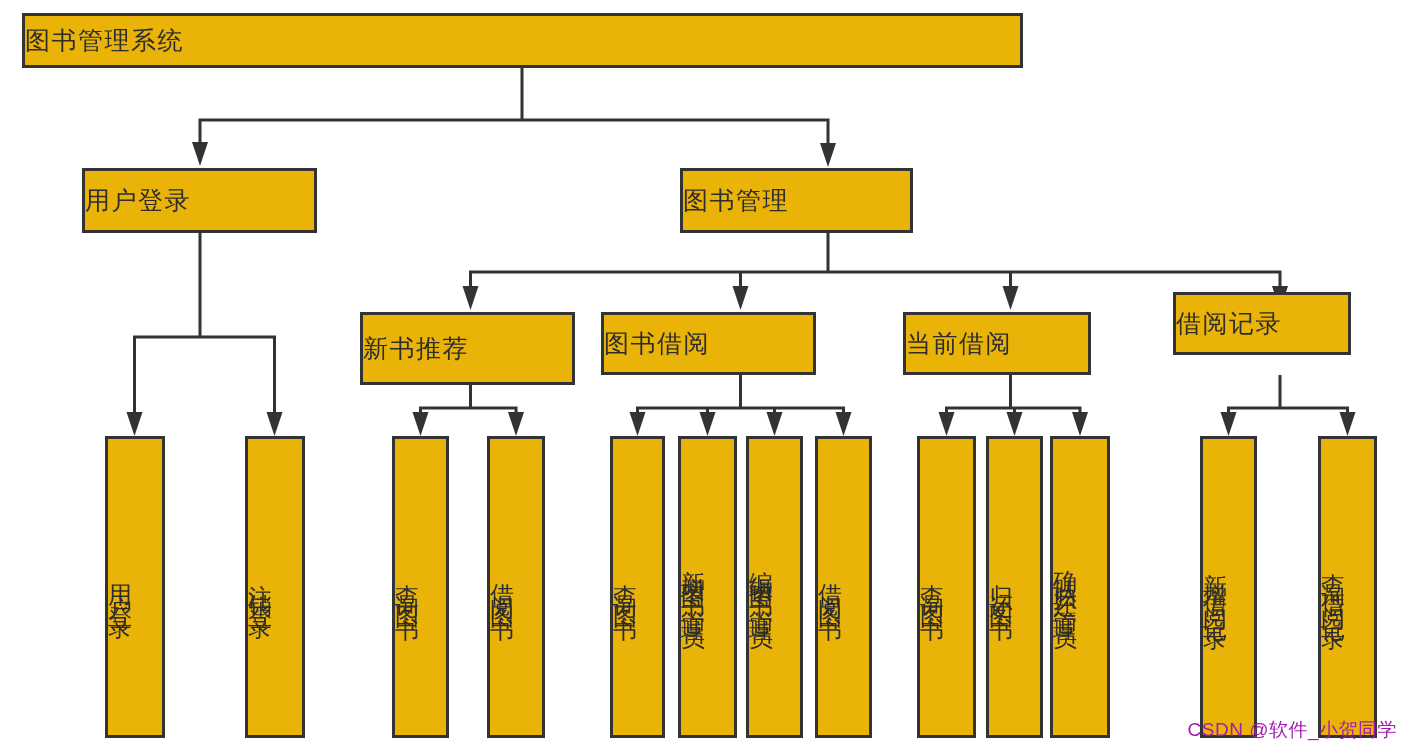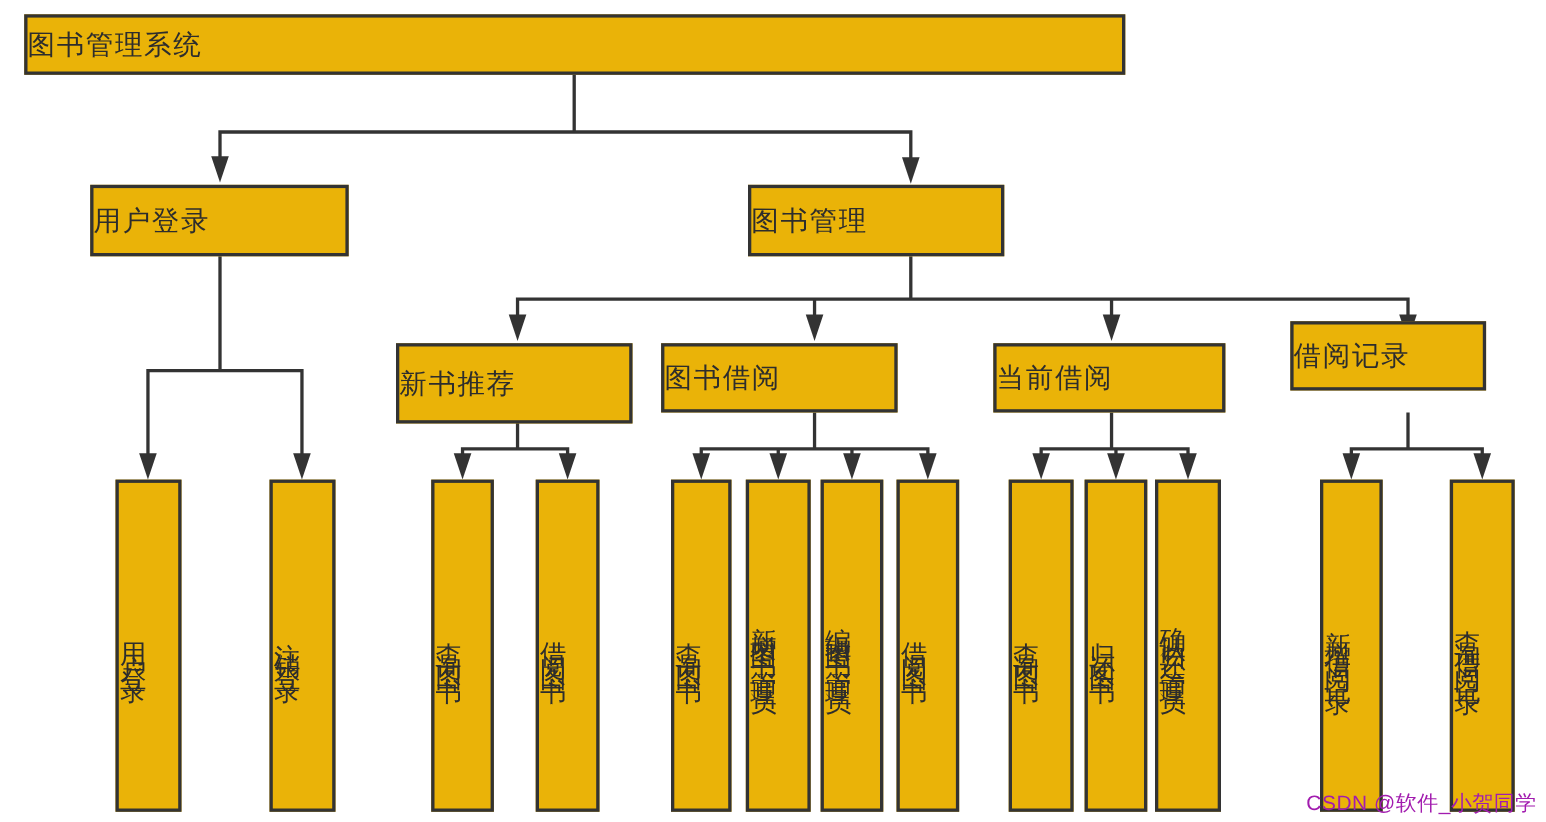--- a/index.html
+++ b/index.html
@@ -110,21 +110,21 @@
   <div class="box h" style="left:680px; top:168px; width:233px; height:65px;">
     <span>图书管理</span>
   </div>
 
   <div class="box h" style="left:345px; top:312px; width:215px; height:73px;margin-left:15px;">
     <span>新书推荐</span>
   </div>
   <div class="box h" style="left:601px; top:312px; width:215px; height:63px;">
     <span>图书借阅</span>
   </div>
-  <div class="box h" style="left:903px; top:312px; width:211px; height:63px;">
+  <div class="box h" style="left:903px; top:312px; width:188px; height:63px;">
     <span>当前借阅</span>
   </div>
   <div class="box h" style="left:1173px; top:292px; width:178px; height:63px;">
     <span>借阅记录</span>
   </div>
 
   <div class="box v" style="left:105px; top:436px; width:60px; height:302px;">
     <span>用户登录</span>
   </div>
   <div class="box v" style="left:245px; top:436px; width:60px; height:302px;">

